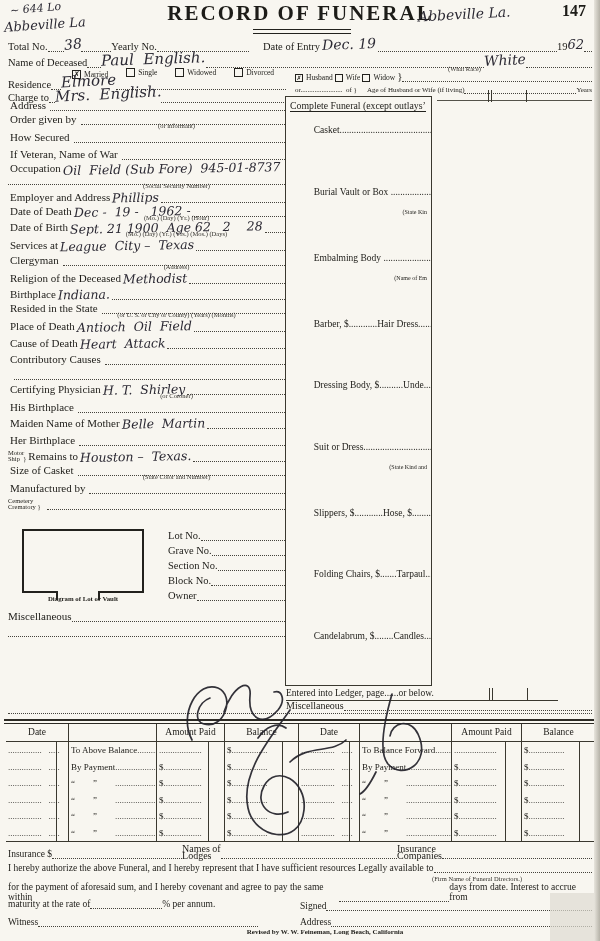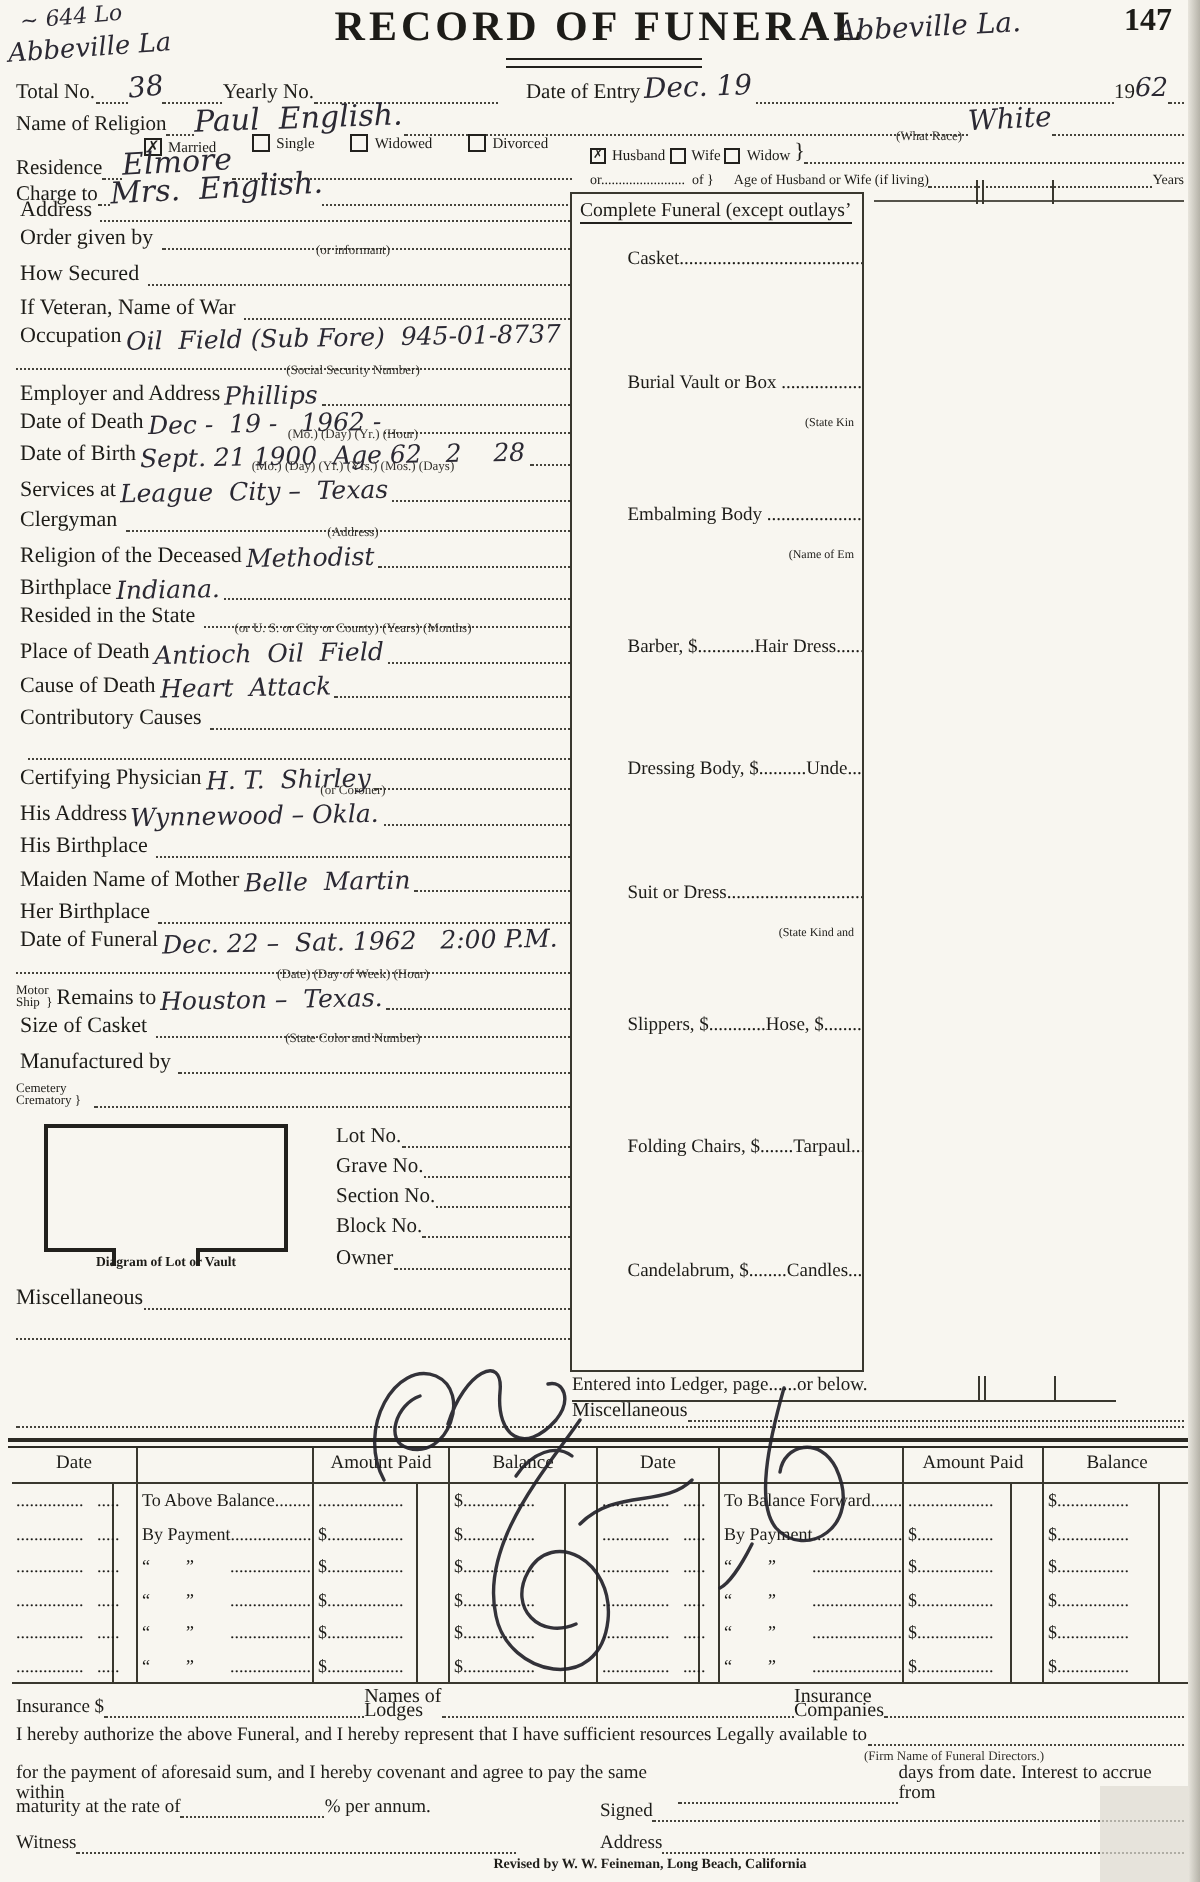--- a/index.html
+++ b/index.html
@@ -37,21 +37,21 @@
   
   .ledger{position:absolute;top:724px;display:grid;font-size:9px;border-bottom:1px solid #3a382f;}
   .lh{font-size:9.5px;text-align:center;border-bottom:1px solid #3a382f;line-height:17px;height:17px;overflow:hidden;}
   .cell{line-height:16.5px;height:16.5px;white-space:pre;overflow:hidden;padding-left:2px;}
   .bl{border-left:1px solid #3a382f;}
   .c-date{background-image:linear-gradient(#3a382f,#3a382f);background-size:1px 100%;
           background-position:50px 0;background-repeat:no-repeat;}
   .c-money{background-image:linear-gradient(#3a382f,#3a382f);background-size:1px 100%;
            background-position:calc(100% - 15px) 0;background-repeat:no-repeat;}
   
-  .diagram-wrap{display:flex;margin-top:3px;justify-content:space-between;}
+  .diagram-wrap{display:flex;margin-top:13px;justify-content:space-between;}
   .diagram-box{position:relative;width:118px;height:60px;border:2px solid #22211d;margin:3px 0 0 14px;flex:0 0 auto;}
   .notch-gap{position:absolute;left:34px;bottom:-2px;width:40px;height:2px;background:#f8f6f0;}
   .stub{position:absolute;bottom:-9px;width:2px;height:9px;background:#22211d;}
   .caption{font-size:6.8px;font-weight:bold;text-align:center;width:150px;margin-top:2px;}
   .lots{flex:1 1 auto;margin-left:10px;font-size:10.5px;}
   .lotrow{display:flex;align-items:flex-end;height:15.2px;}
   .stack{display:inline-block;white-space:pre;font-size:10px;line-height:7px;}
   .tick{position:absolute;width:1px;background:#3a382f;}
   .scrawl{position:absolute;left:140px;top:652px;width:300px;height:210px;pointer-events:none;}
   .smallcap{font-size:9.5px;}
@@ -77,21 +77,21 @@
     <span class="ldr-fix" style="width:92px;"></span>
     <span style="margin-left:14px;">Date of Entry</span>
     <span class="hw" style="font-size:14px;margin:0 2px;transform:rotate(-2deg);">Dec. 19</span>
     <span class="leader"></span>
     <span>19</span>
     <span class="hw" style="font-size:13px;">62</span>
     <span class="ldr-fix" style="width:8px;"></span>
   </div>
 
   <div class="abs flexrow" style="left:8px;top:50px;width:584px;font-size:10.5px;">
-    <span>Name of Religion</span>
+    <span>Name of Deceased</span>
     <span class="ldr-fix" style="width:14px;"></span>
     <span class="hw" style="font-size:15px;transform:rotate(-2deg);white-space:pre;">Paul  English.</span>
     <span class="leader"></span>
     <span class="hw" style="font-size:14px;transform:rotate(-3deg);">White</span>
     <span class="ldr-fix" style="width:66px;"></span>
   </div>
   <div class="abs sub" style="left:448px;top:66px;">(What Race)</div>
 
   <div class="abs" style="left:72px;top:63px;">
     
@@ -300,27 +300,20 @@
         </div>
 
         <div class="lrow">
           <span class="pre"></span>
           <span>Certifying Physician</span>
           <span class="hw">H. T.  Shirley</span>
           <span class="leader"></span>
           <div class="sub">(or Coroner)</div>
         </div>
 
-        <div class="lrow">
-          <span class="pre"></span>
-          <span>His Address</span>
-          <span class="hw">Wynnewood – Okla.</span>
-          <span class="leader"></span>
-          <div class="sub"></div>
-        </div>
 
 
         <div class="lrow">
           <span class="pre"></span>
           <span>His Birthplace</span>
           <span class="hw"></span>
           <span class="leader"></span>
           <div class="sub"></div>
         </div>
 
@@ -333,27 +326,20 @@
         </div>
 
         <div class="lrow">
           <span class="pre"></span>
           <span>Her Birthplace</span>
           <span class="hw"></span>
           <span class="leader"></span>
           <div class="sub"></div>
         </div>
 
-        <div class="lrow">
-          <span class="pre"></span>
-          <span>Date of Funeral</span>
-          <span class="hw">Dec. 22 –  Sat. 1962   2:00 P.M.</span>
-          <span class="leader"></span>
-          <div class="sub">(Date)          (Day of Week)            (Hour)</div>
-        </div>
 
         <div class="lrow">
           <span class="pre">Motor
 Ship  }</span>
           <span>Remains to</span>
           <span class="hw">Houston –  Texas.</span>
           <span class="leader"></span>
           <div class="sub"></div>
         </div>
 

